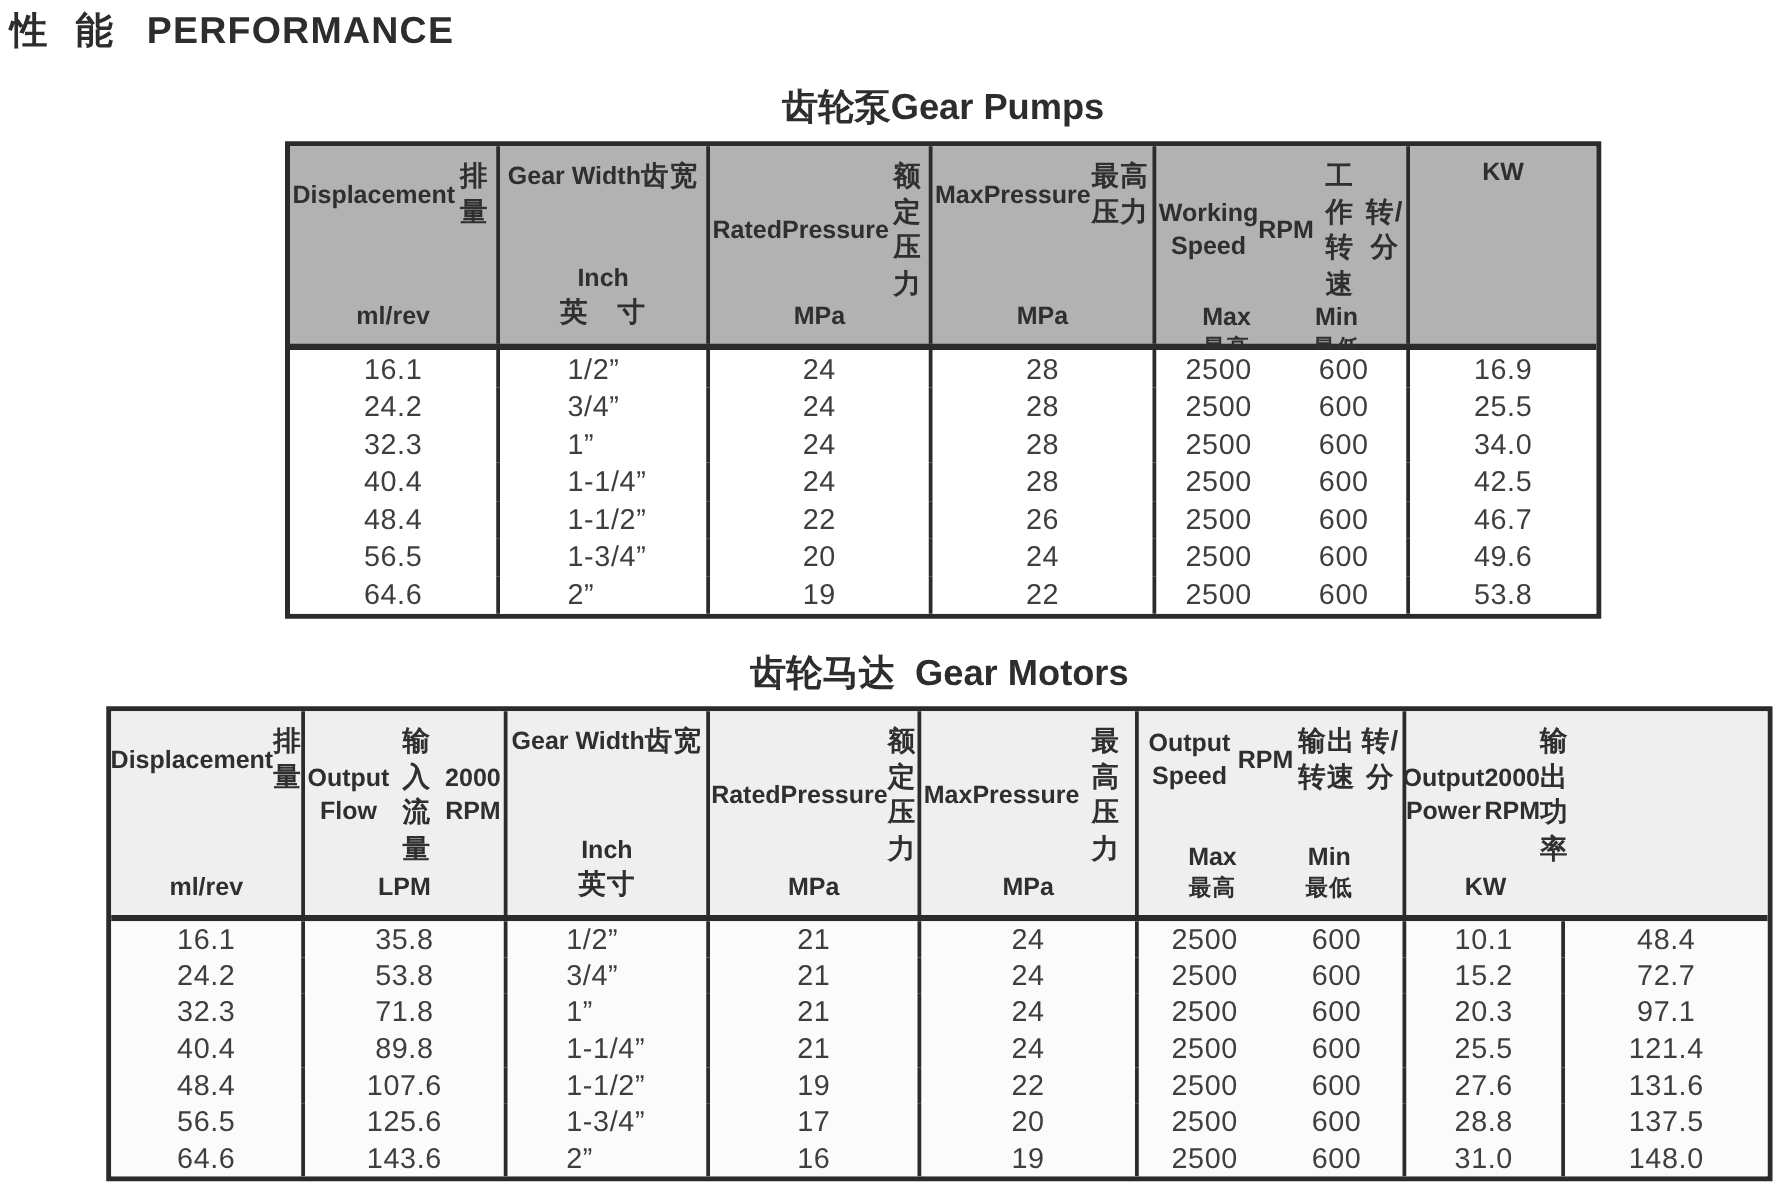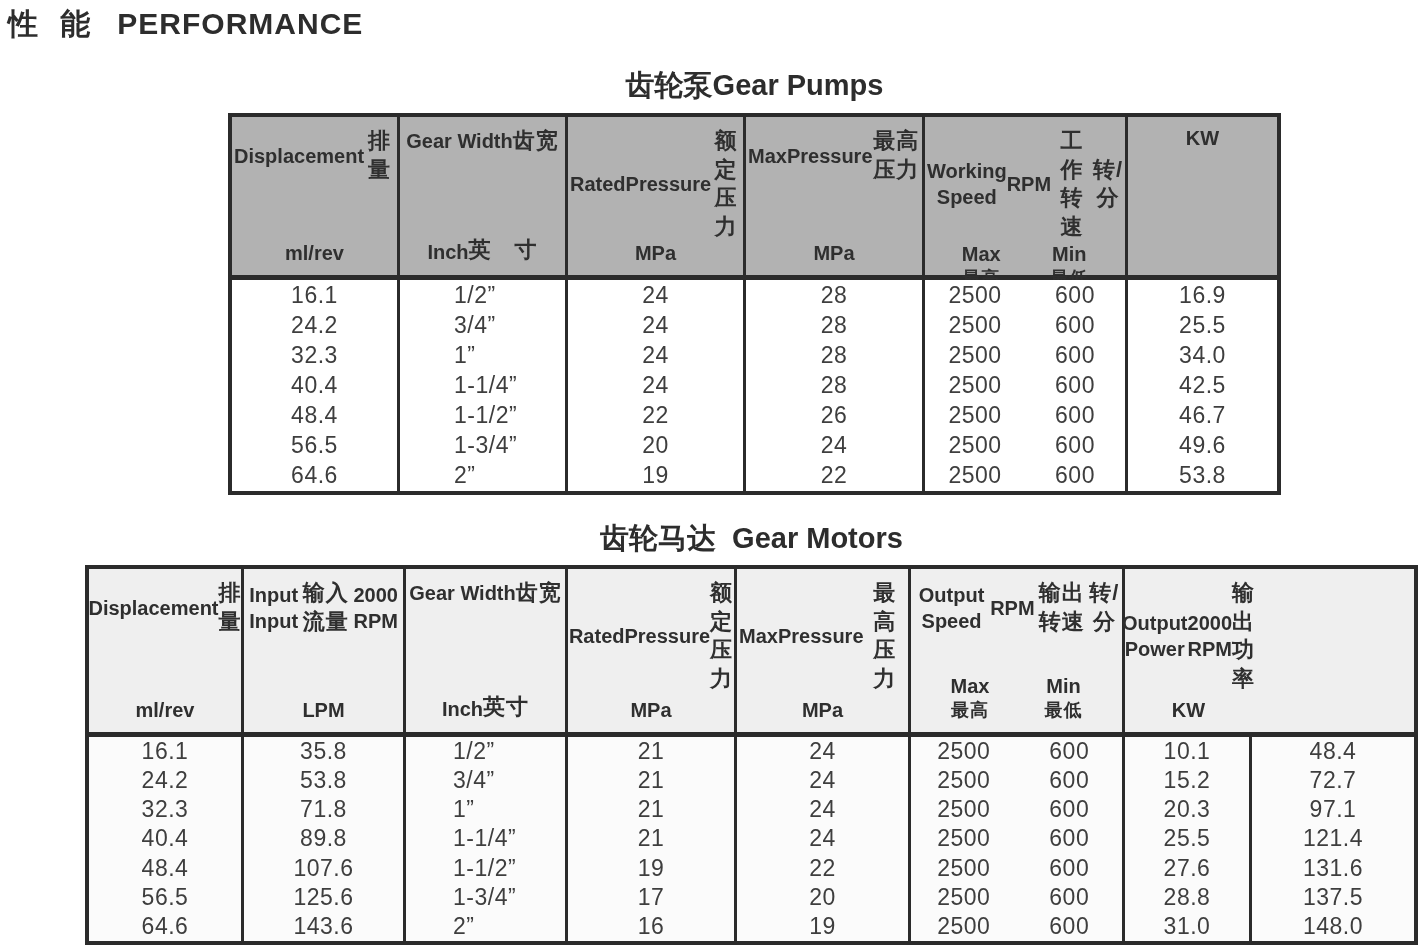--- a/index.html
+++ b/index.html
@@ -25,21 +25,21 @@
   #pumps-table .hdr{height:163px;background:#b2b2b2}
   #motors-table .hdr{height:168px;background:#efefef}
 
   .hcell{box-sizing:border-box;border-right:3px solid #2b2b2b;display:flex;flex-direction:column;
          justify-content:space-between;align-items:center;text-align:center;padding:10px 2px 8px}
   .hcell:last-child{border-right:none}
   .htop{display:flex;flex-direction:row;align-items:center}
   .hen{font-size:20px;font-weight:bold;line-height:1.3;color:#2f2f2f}
   .hzh{font-size:22px;font-weight:bold;line-height:1.3;letter-spacing:1px;color:#2f2f2f}
   .hunit{font-size:20px;font-weight:bold;color:#2f2f2f;margin-bottom:2px}
-  .hunit2{display:flex;flex-direction:row;align-items:flex-end;margin-bottom:2px}
+  .hunit2{display:flex;flex-direction:column;align-items:center;margin-bottom:2px}
   .hmm{display:flex;width:100%;justify-content:space-around;padding:0 10px;box-sizing:border-box;margin-bottom:2px}
   .mmcol{display:flex;flex-direction:column;align-items:center}
   .hmm .hen{font-size:20px}
   .hmm .hzh{font-size:18px}
 
   .bdy{flex:1;display:flex;flex-direction:column;background:#ffffff}
   #motors-table .bdy{background:#fbfbfb}
   .brow{flex:1;display:flex}
   .bcell{box-sizing:border-box;border-right:3px solid #2b2b2b;display:flex;align-items:center;justify-content:center;
          font-size:23px;color:#3e3e3e;letter-spacing:0.5px}
@@ -225,21 +225,21 @@
   <div class="hdr">
     <div class="hcell c1">
       <div class="htop">
         <div class="hen">Displacement</div>
         <div class="hzh">排量</div>
       </div>
       <div class="hunit">ml/rev</div>
     </div>
     <div class="hcell c2">
       <div class="htop">
-        <div class="hen">Input Input</div>
+        <div class="hen">Output Flow</div>
         <div class="hzh">输入流量</div>
         <div class="hen">2000 RPM</div>
       </div>
       <div class="hunit">LPM</div>
     </div>
     <div class="hcell c3">
       <div class="htop">
         <div class="hen">Gear Width</div>
         <div class="hzh">齿宽</div>
       </div>

